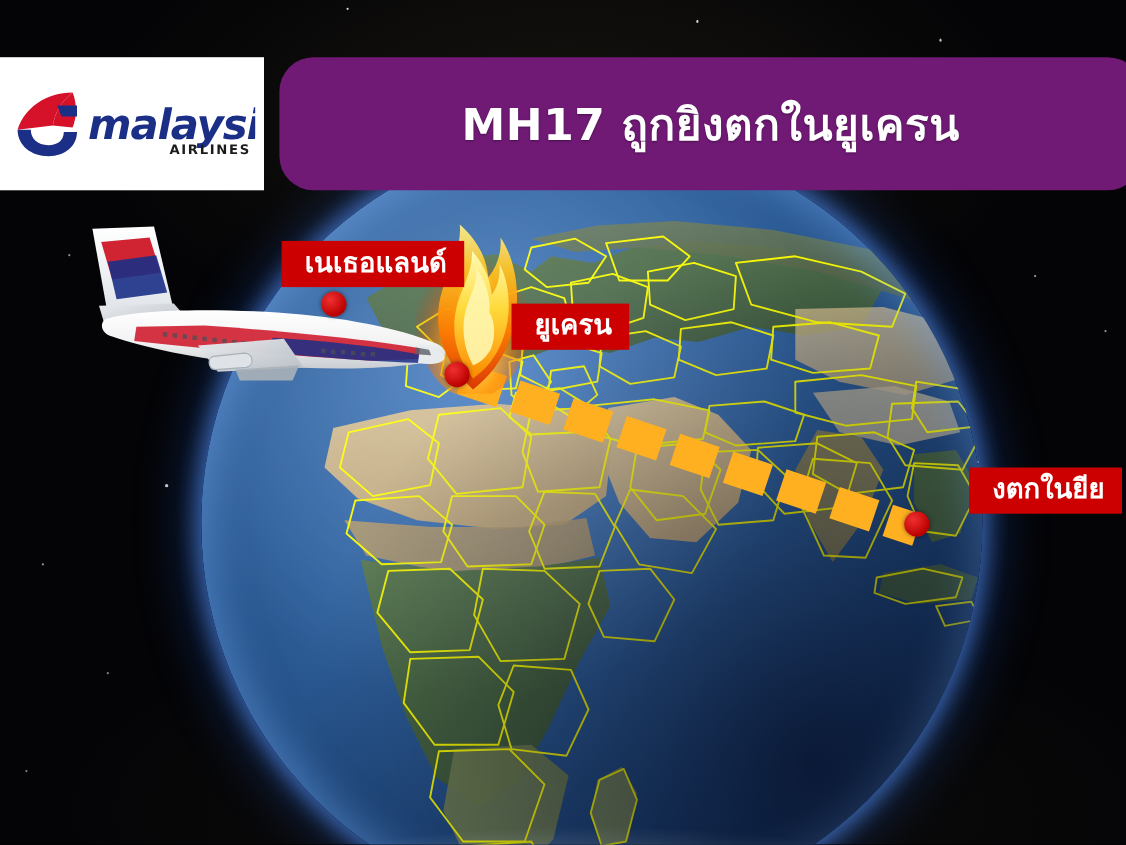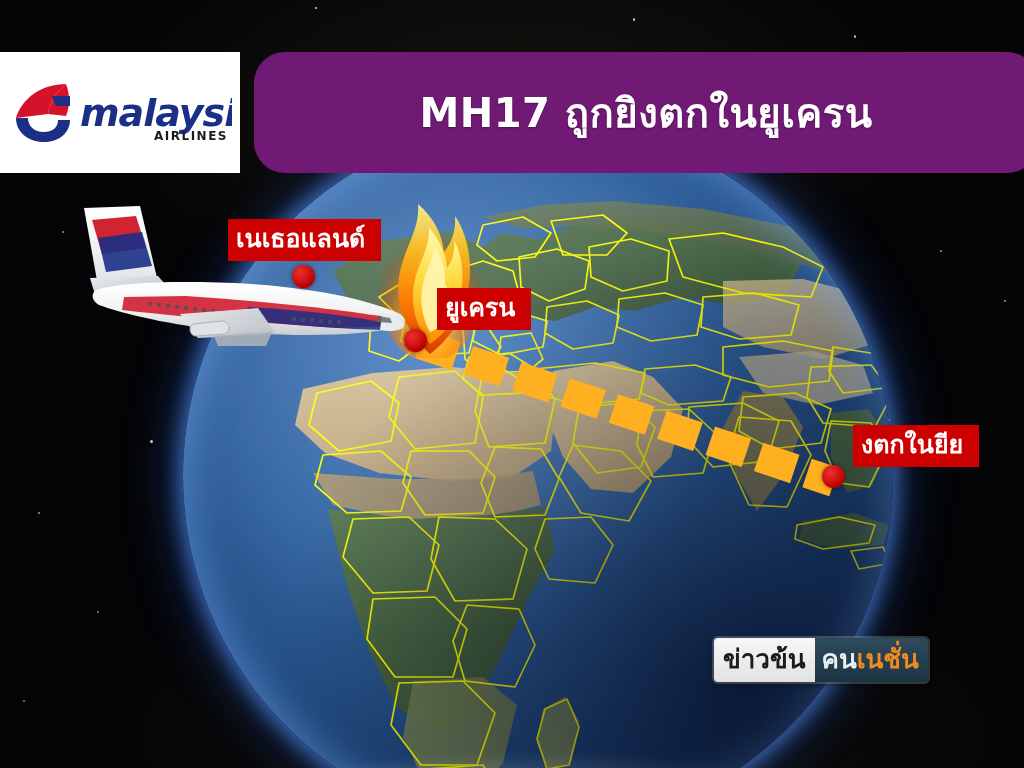--- a/index.html
+++ b/index.html
@@ -64,24 +64,24 @@
   .title-text{
     color:#fff;font-size:40px;font-weight:700;letter-spacing:.5px;
     white-space:nowrap;
     text-shadow:0 1px 2px rgba(0,0,0,.35);
   }
 
   
   .lbl{
     position:absolute;background:#cc0000;color:#fff;
     font-size:25px;font-weight:700;
-    padding:7px 16px 9px 8px;white-space:nowrap;line-height:1.05;
+    padding:7px 16px 9px 21px;white-space:nowrap;line-height:1.05;margin-left:28px;
   }
   #lbl-netherlands{left:228px;top:219px;}
-  #lbl-ukraine{left:437px;top:288px;}
+  #lbl-ukraine{left:437px;top:276px;}
   #lbl-malaysia{left:853px;top:425px;}
 
   
   .dot{
     position:absolute;width:23px;height:23px;border-radius:50%;
     background:radial-gradient(circle at 36% 32%, #f03030, #bb0000 70%, #8b0000 100%);
     box-shadow:0 0 4px rgba(0,0,0,.5);
   }
   #dot-netherlands{left:292px;top:265px;}
   #dot-ukraine{left:404px;top:329px;}
@@ -397,21 +397,14 @@
   </div>
 
   <div class="dot" id="dot-netherlands"></div>
   <div class="dot" id="dot-ukraine"></div>
   <div class="dot" id="dot-malaysia"></div>
 
   <div class="lbl" id="lbl-netherlands">เนเธอแลนด์</div>
   <div class="lbl" id="lbl-ukraine">ยูเครน</div>
   <div class="lbl" id="lbl-malaysia">งตกในยีย</div>
 
-  <div class="wm">
-    <div class="wm-left">ข่าวข้น</div>
-    <div class="wm-right">
-      <span class="wm-kon">คน</span>
-        <span class="wm-nation">เนชั่น</span>
-    </div>
-  </div>
 
 </div>
 
 </body></html>

